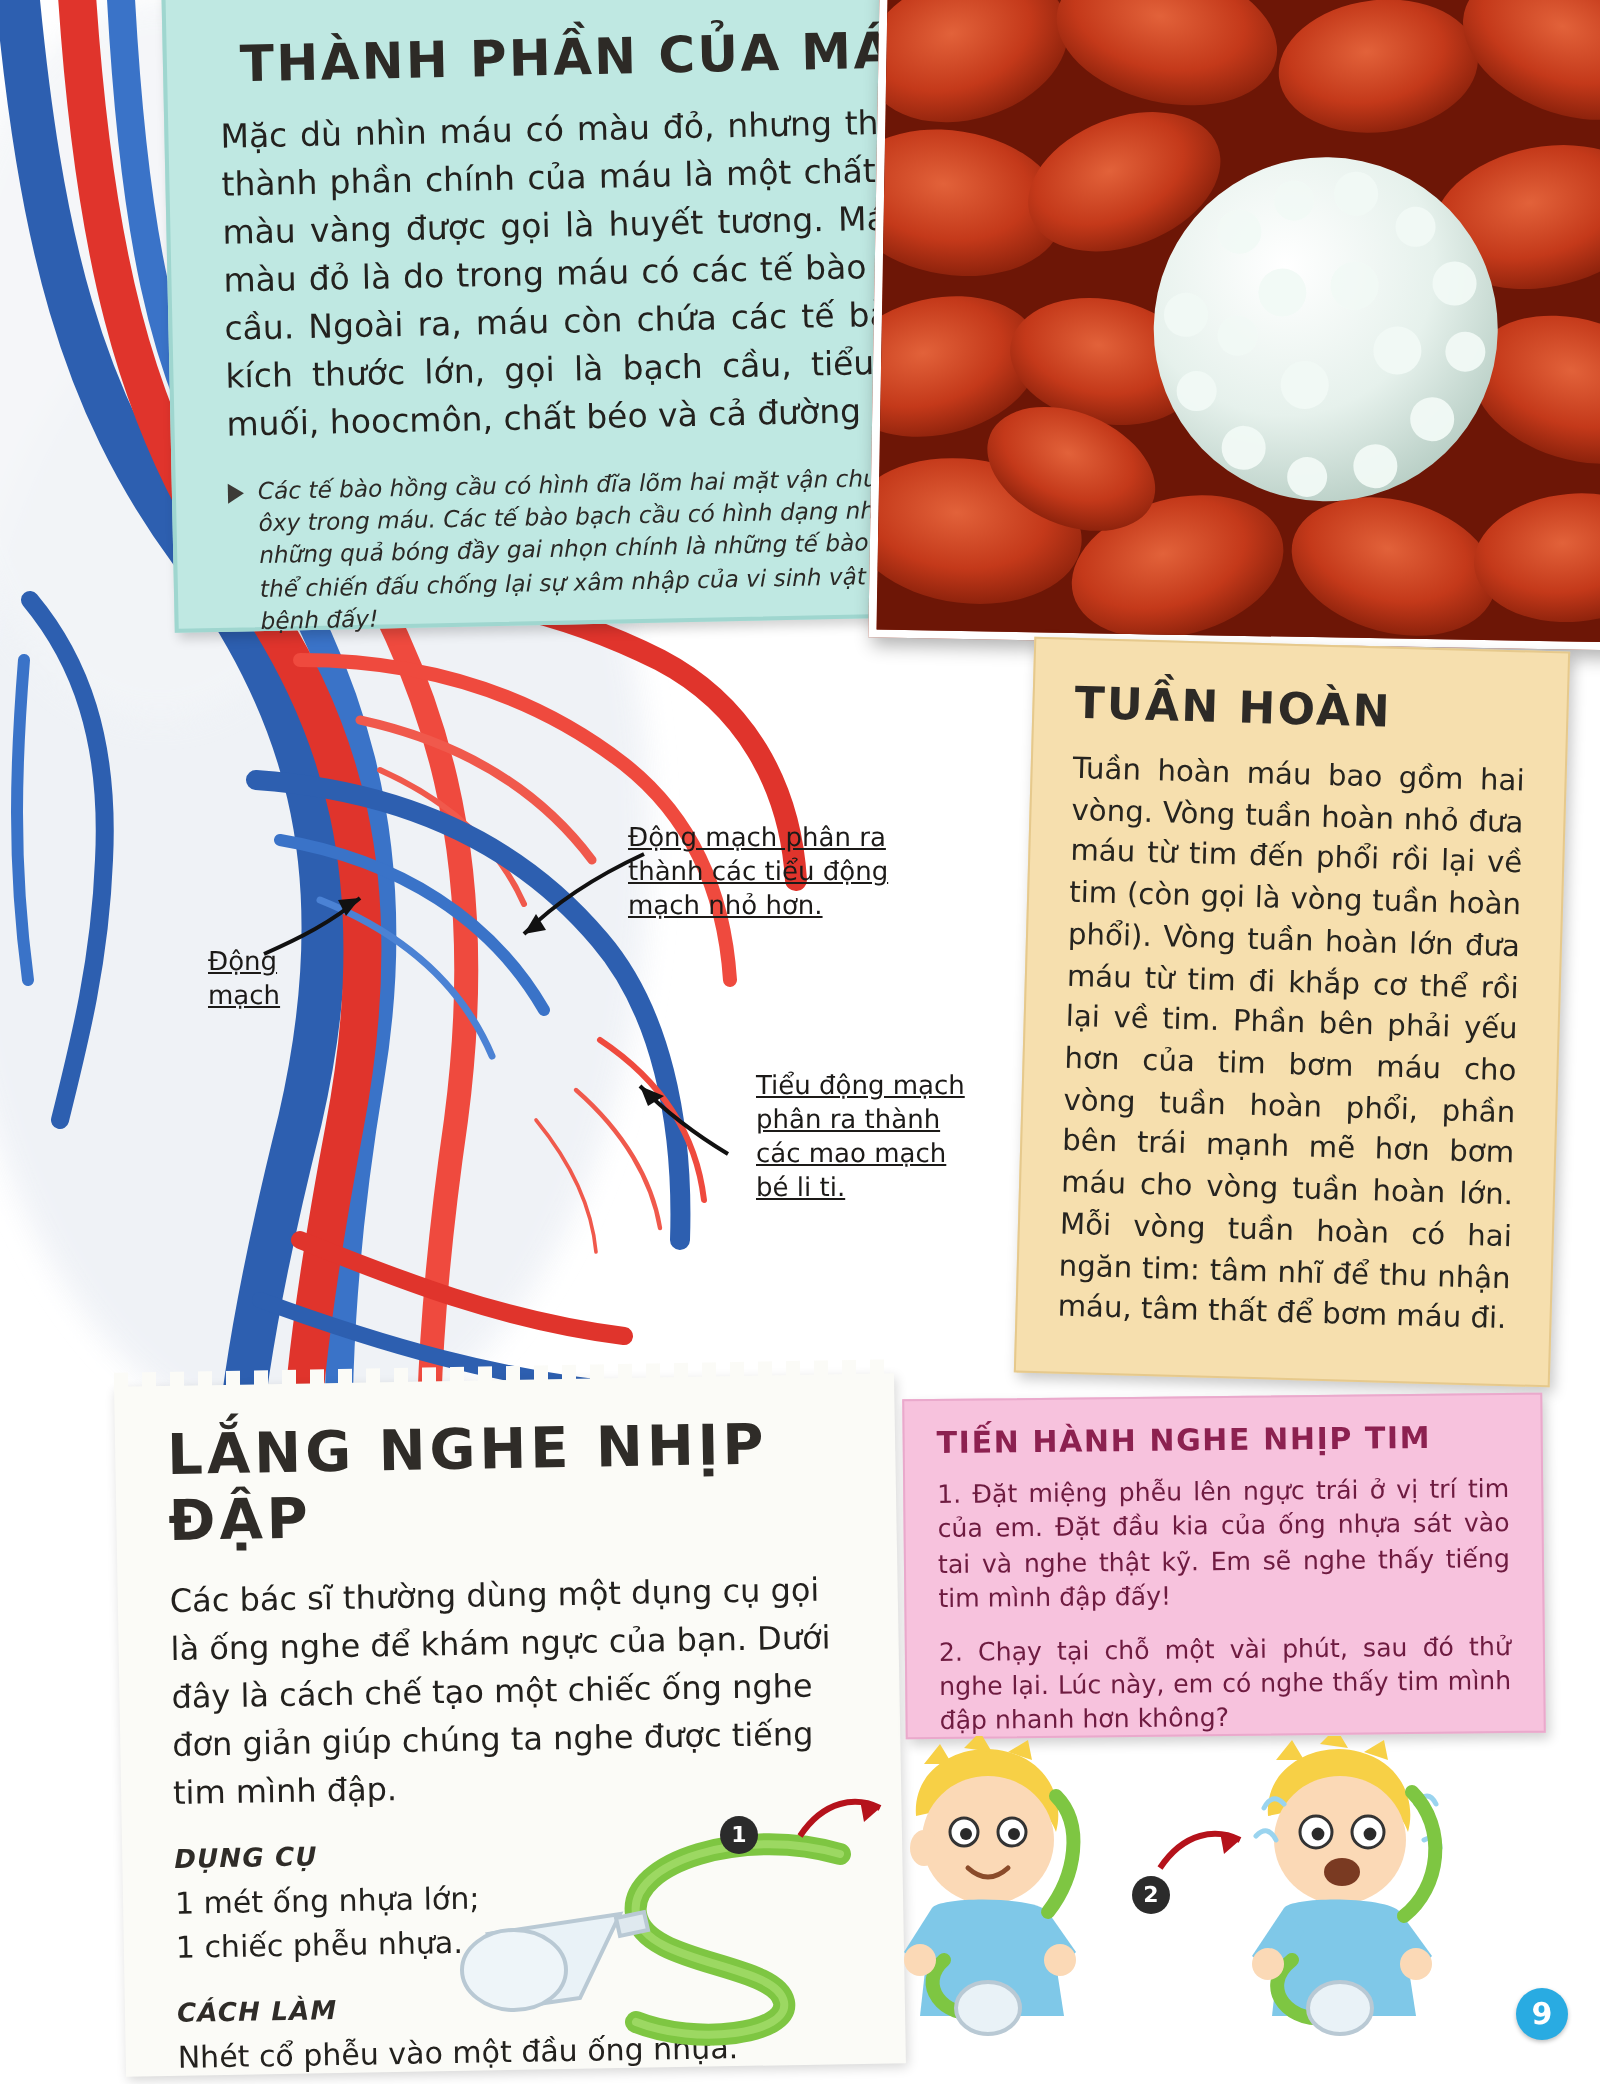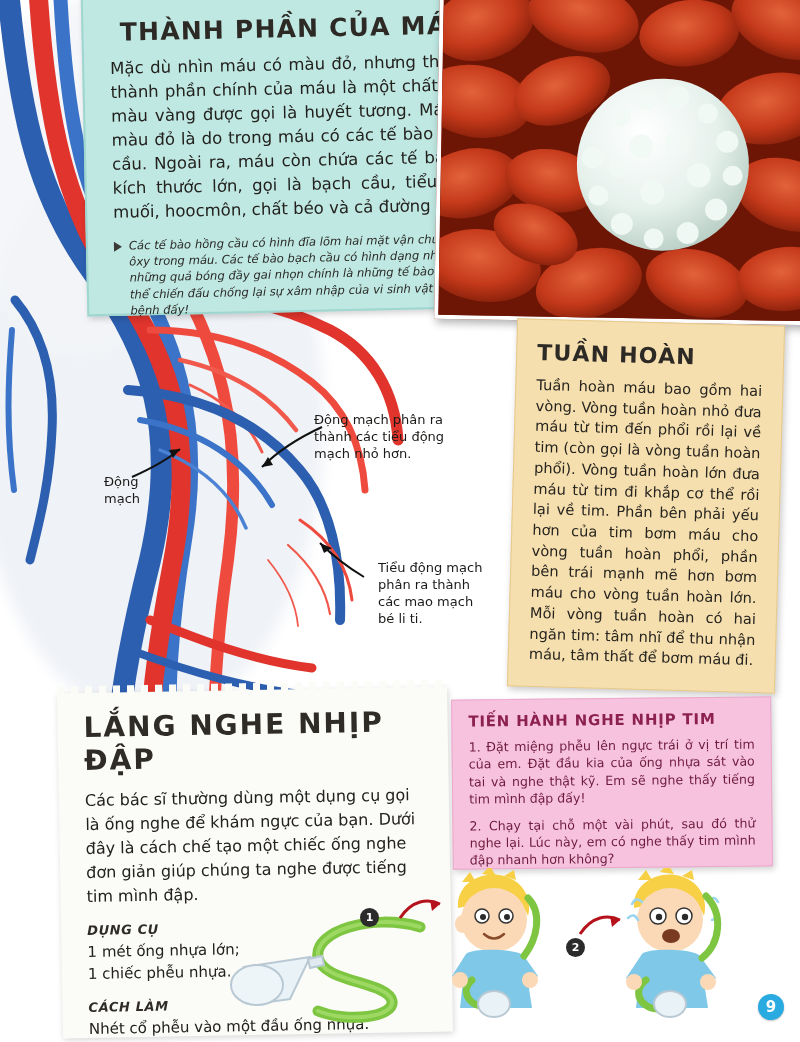--- a/index.html
+++ b/index.html
@@ -91,21 +91,21 @@
     background:#f7c2dd;
     border:1px solid #eaa9cc;
     transform:rotate(-0.6deg);
     box-shadow:2px 3px 6px rgba(0,0,0,.18);
     padding:12px 16px;
   }
   .pink-card h3{margin:0 0 8px 0;font-size:15px;letter-spacing:.8px;font-weight:bold;color:#8c2150;}
   .pink-card p{margin:0 0 9px 0;font-size:12.6px;line-height:1.38;color:#6e1b40;text-align:justify;}
 
   
-  .callout{position:absolute;font-size:13px;line-height:1.3;color:#1c1a18;}
+  .callout{position:absolute;font-size:13px;line-height:1.3;color:#1c1a18;text-decoration:underline;}
 
   
   .page-num{
     position:absolute;right:16px;bottom:22px;width:26px;height:26px;border-radius:50%;
     background:#29abe2;color:#fff;font-size:15px;font-weight:bold;
     display:flex;align-items:center;justify-content:center;
     box-shadow:0 1px 2px rgba(0,0,0,.25);
   }
 
   
@@ -168,21 +168,21 @@
     <path d="M166 62 l 11 -2 l -5 -8 z" fill="#111"></path>
     <path d="M36 72 C 54 64, 70 56, 84 44" stroke="#111" stroke-width="2" fill="none"></path>
     <path d="M84 44 l -11 1 l 4 8 z" fill="#111"></path>
     <path d="M268 172 C 248 160, 234 148, 224 138" stroke="#111" stroke-width="2" fill="none"></path>
     <path d="M224 138 l 4 10 l 8 -5 z" fill="#111"></path>
   </svg>
 
   <div class="callout" style="left:314px;top:412px;width:150px;">Động mạch phân ra thành các tiểu động mạch nhỏ hơn.</div>
   <div class="callout" style="left:104px;top:474px;width:70px;white-space:pre-line;">Động
 mạch</div>
-  <div class="callout" style="left:378px;top:560px;width:110px;">Tiểu động mạch phân ra thành các mao mạch bé li ti.</div>
+  <div class="callout" style="left:378px;top:536px;width:110px;">Tiểu động mạch phân ra thành các mao mạch bé li ti.</div>
 
   <div class="card blood-card">
     <h2>THÀNH PHẦN CỦA MÁU</h2>
     <p>Mặc dù nhìn máu có màu đỏ, nhưng thật ra thành phần chính của máu là một chất lỏng màu vàng được gọi là huyết tương. Máu có màu đỏ là do trong máu có các tế bào hồng cầu. Ngoài ra, máu còn chứa các tế bào có kích thước lớn, gọi là bạch cầu, tiểu cầu, muối, hoocmôn, chất béo và cả đường nữa.</p>
     <div class="blood-note">
       <span class="tri"></span>
       <span>Các tế bào hồng cầu có hình đĩa lõm hai mặt vận chuyển ôxy trong máu. Các tế bào bạch cầu có hình dạng như những quả bóng đầy gai nhọn chính là những tế bào giúp cơ thể chiến đấu chống lại sự xâm nhập của vi sinh vật gây bệnh đấy!</span>
     </div>
   </div>
 

